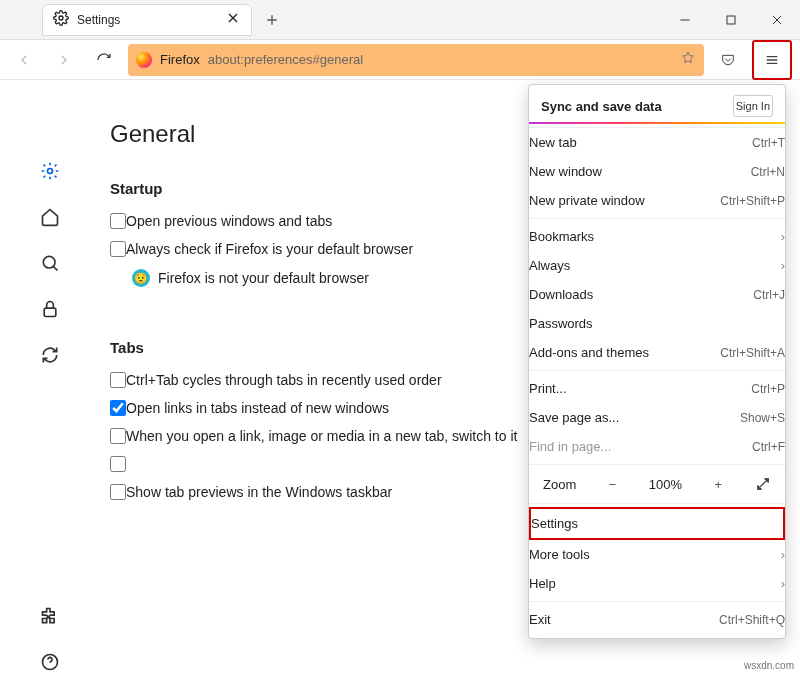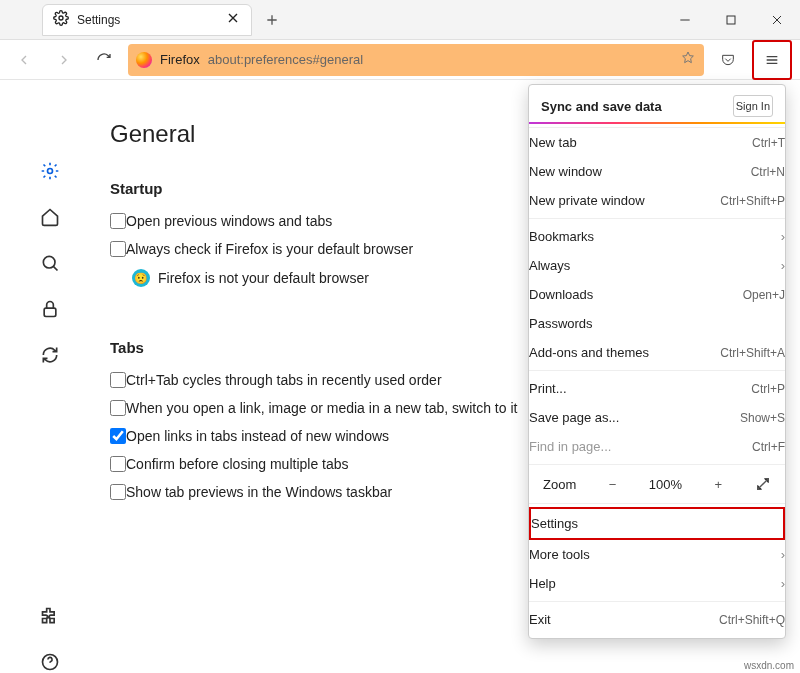--- a/index.html
+++ b/index.html
@@ -183,30 +183,29 @@
     <div class="default-row">
       <span class="sad">😟</span>
       <span>Firefox is not your default browser</span>
     </div>
     <h2>Tabs</h2>
     <label class="row">
         <input type="checkbox" style="">
         <span>Ctrl+Tab cycles through tabs in recently used order</span>
       </label>
     <label class="row">
-        <input type="checkbox" style="">
-        <span>When you open a link, image or media in a new tab, switch to it</span>
-      </label>
-    <label class="row">
         <input type="checkbox" checked="" style="">
         <span>Open links in tabs instead of new windows</span>
       </label>
     <label class="row">
         <input type="checkbox" style="">
-        <span>Confirm before closing multiple tabs</span>
+        <span>When you open a link, image or media in a new tab, switch to it</span>
+      </label>
+    <label class="row">
+        <input type="checkbox" style="">
       </label>
     <label class="row">
         <input type="checkbox" style="">
         <span>Show tab previews in the Windows taskbar</span>
       </label>
   </div>
 </div>
 
 <div class="menu">
   <div class="header">
@@ -229,21 +228,21 @@
   <div class="item">
       <span>Bookmarks</span>
       <span class="chev">›</span>
     </div>
   <div class="item">
       <span>Always</span>
       <span class="chev">›</span>
     </div>
   <div class="item">
       <span>Downloads</span>
-      <span class="shortcut">Open+J</span>
+      <span class="shortcut">Ctrl+J</span>
     </div>
   <div class="item">
       <span>Passwords</span>
     </div>
   <div class="item">
       <span>Add-ons and themes</span>
       <span class="shortcut">Ctrl+Shift+A</span>
     </div>
   <div class="sep"></div>
   <div class="item">

